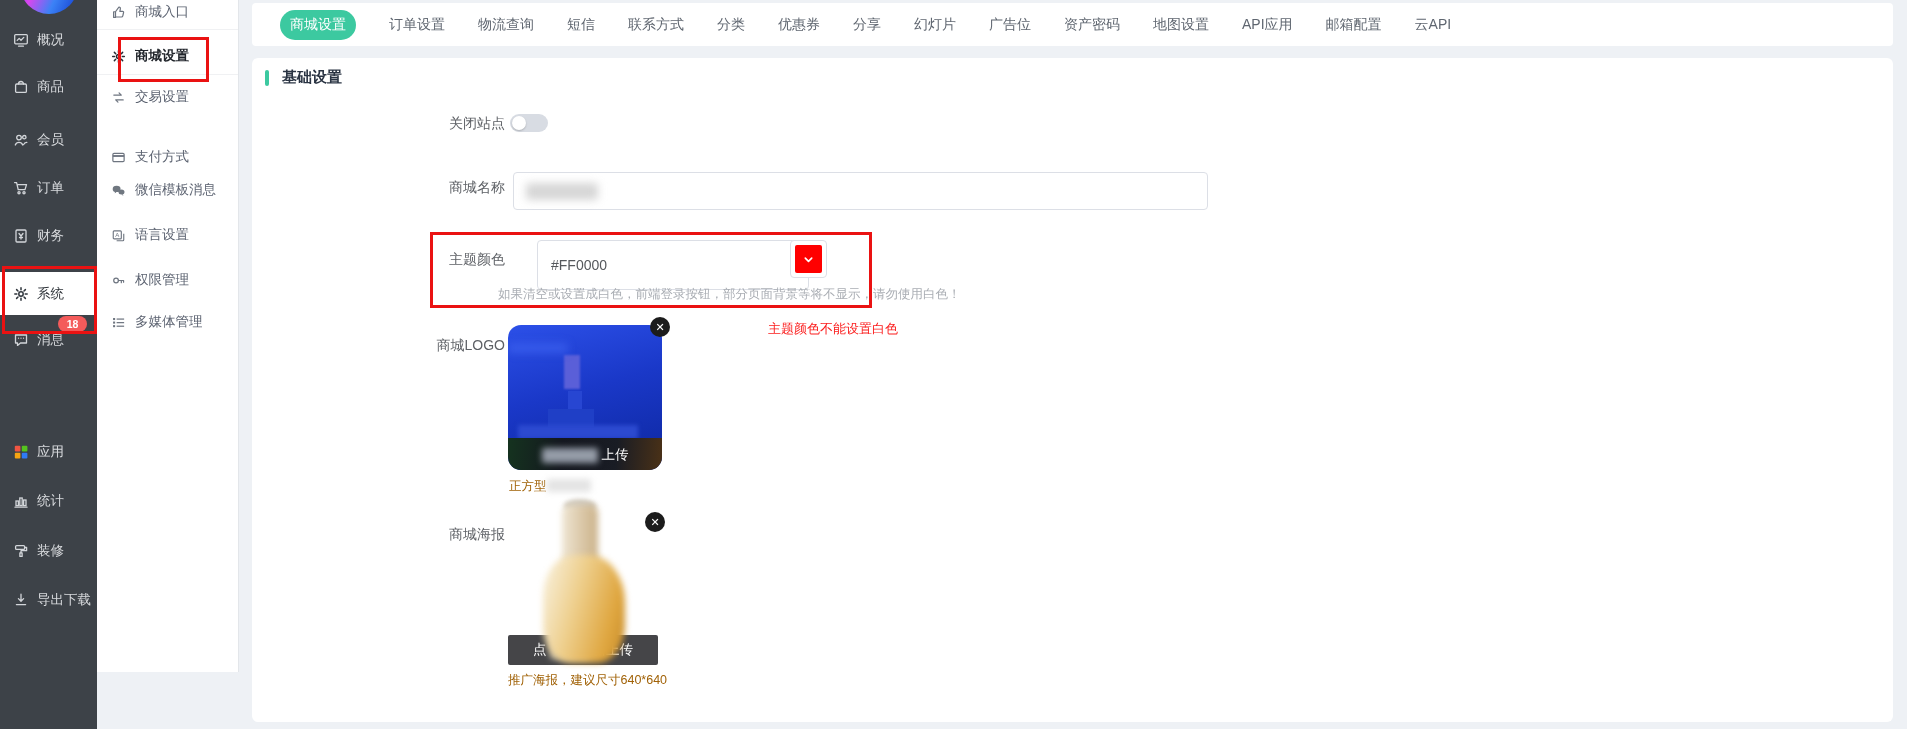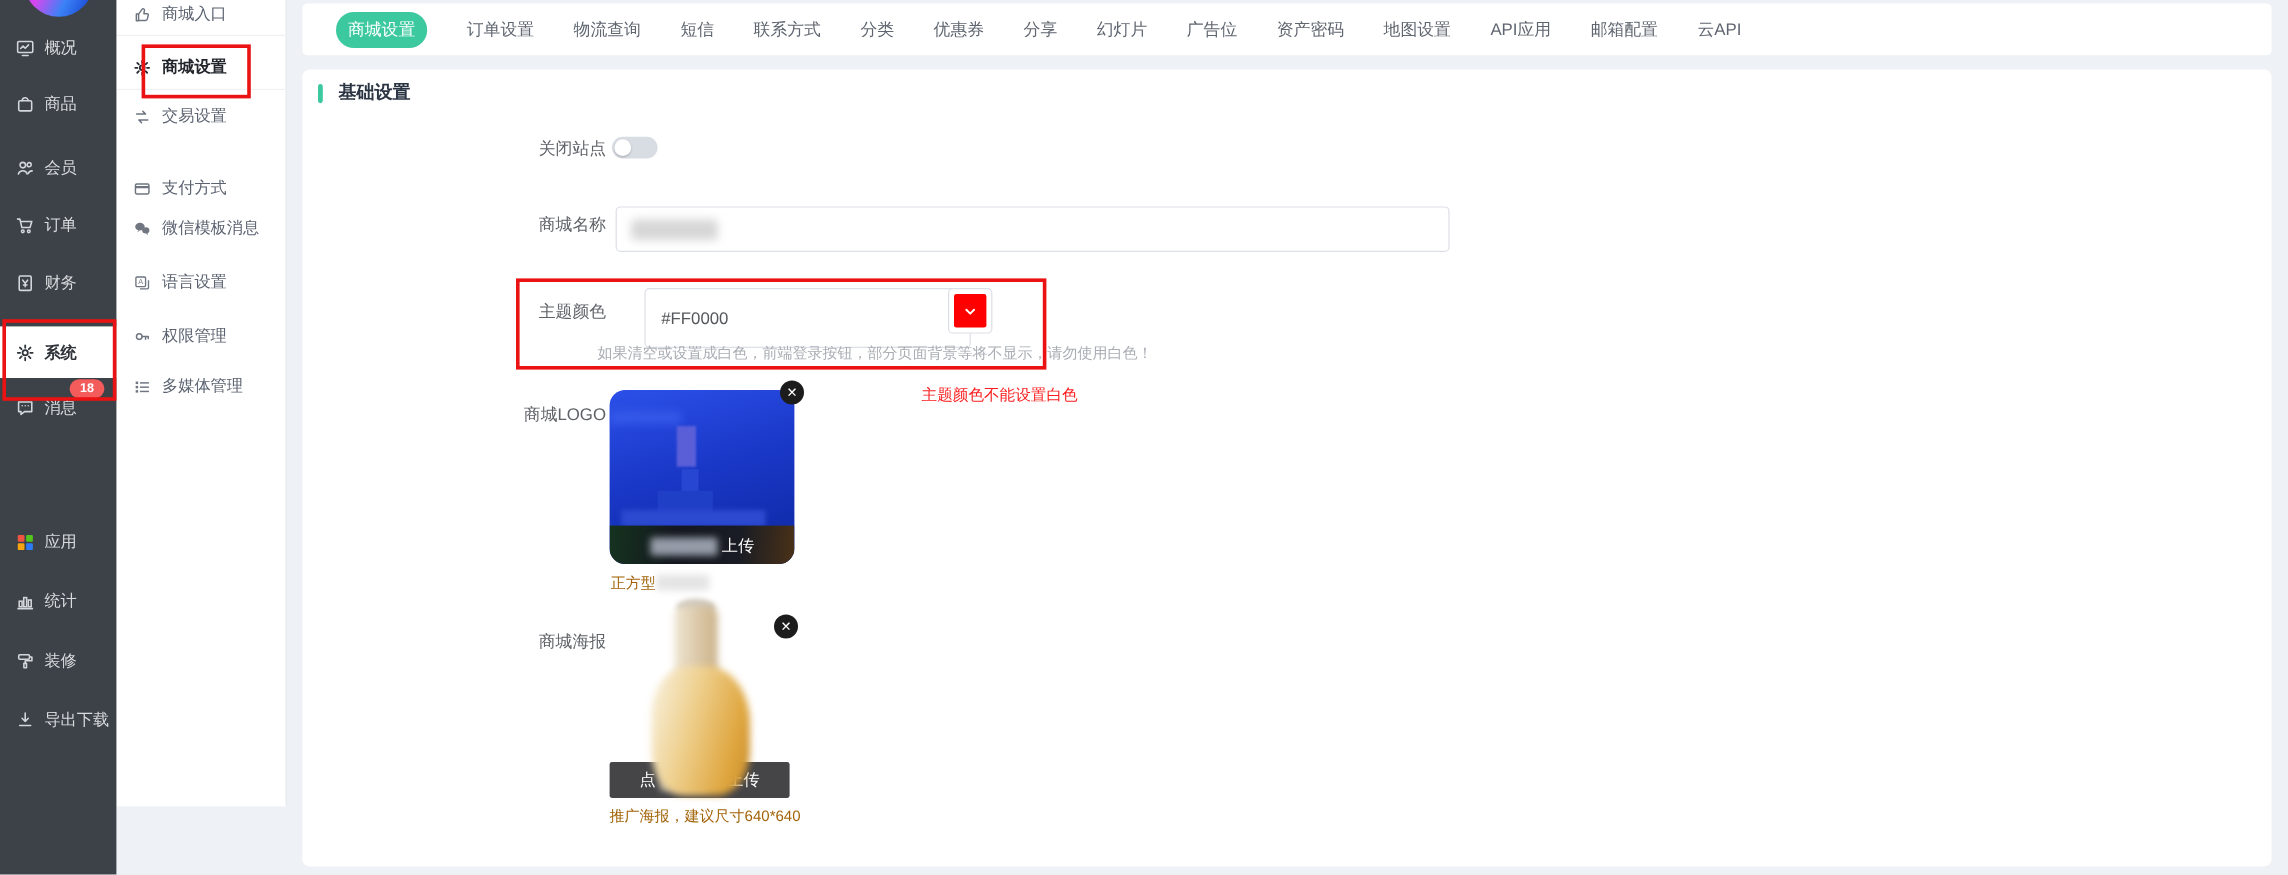--- a/index.html
+++ b/index.html
@@ -5,21 +5,21 @@
   html,body{margin:0;padding:0;background:#e7eaf0;font-family:"Liberation Sans","DejaVu Sans",sans-serif;}
   .stage{position:relative;width:1907px;height:729px;overflow:hidden;background:#eef1f5;}
 
   
   .s1{position:absolute;left:0;top:0;width:97px;height:729px;background:#3d4248;z-index:3;}
   .s1-logo{position:absolute;left:20px;top:-44px;width:58px;height:58px;border-radius:50%;
     background:linear-gradient(115deg,#7c3aed 10%,#d946ef 35%,#3b82f6 65%,#1d4ed8 90%);}
   .s1-item{position:absolute;left:0;width:97px;height:34px;display:flex;align-items:center;gap:8px;
     padding-left:13px;box-sizing:border-box;color:#d9dbde;font-size:13.5px;cursor:pointer;}
   .s1-item svg{flex:0 0 auto;}
-  .s1-item.active{background:#ffffff;height:43px;color:#2e3339;font-weight:bold;}
+  .s1-item.active{background:#ffffff;height:43px;color:#2e3339;font-weight:normal;}
   .s1-badge{position:absolute;left:58px;top:316px;width:29px;height:16px;border-radius:9px;background:#f45b5b;
     color:#fff;font-size:10.5px;font-weight:bold;display:flex;align-items:center;justify-content:center;z-index:6;}
   .anno-box{position:absolute;border:3px solid #ea1212;z-index:9;pointer-events:none;}
 
   
   .s2{position:absolute;left:97px;top:0;width:141px;height:672px;background:#ffffff;border-right:1px solid #e3e6ea;z-index:2;}
   .s2-item{position:absolute;left:0;width:141px;height:44px;display:flex;align-items:center;gap:9px;
     padding-left:14px;box-sizing:border-box;color:#5b6270;font-size:13.5px;cursor:pointer;}
   .s2-item.active{color:#22262c;font-weight:bold;}
   .s2-div{position:absolute;left:0;width:141px;height:0;border-bottom:1px solid #f0f1f3;}

